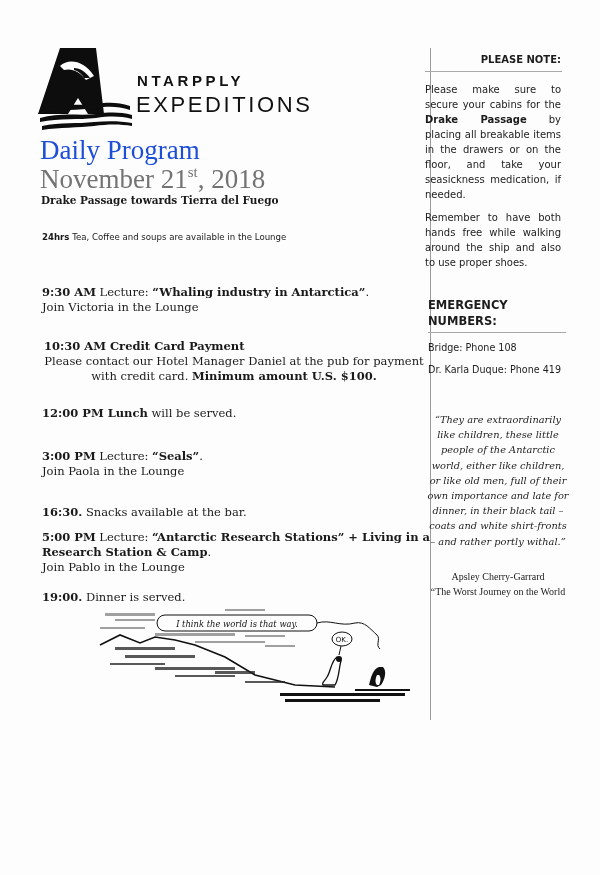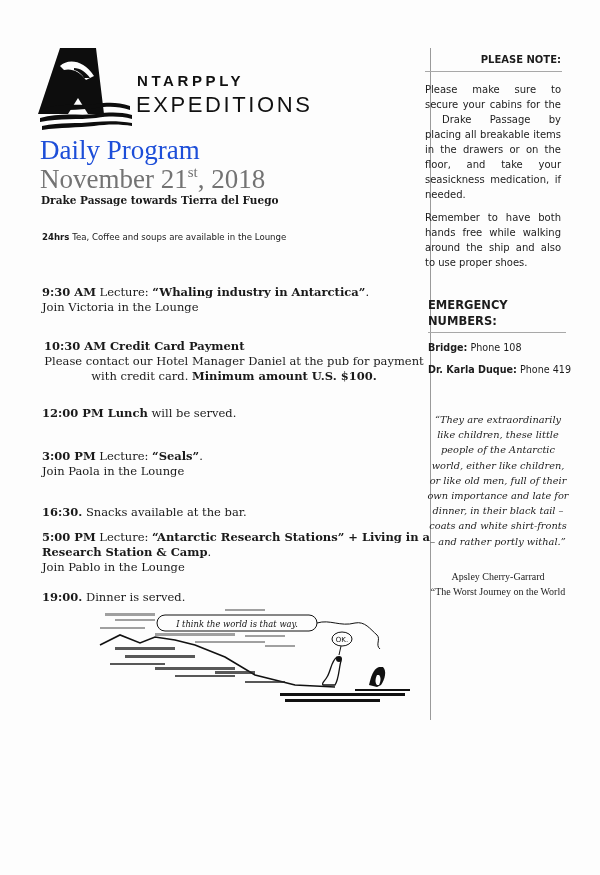--- a/index.html
+++ b/index.html
@@ -37,24 +37,24 @@
   .ev .small { font-family: "DejaVu Sans", sans-serif; font-size: 8.6px; line-height: 12px; }
   .ev .center { display: block; text-align: center; width: 380px; }
 
   
   .divider { position: absolute; left: 430px; top: 48px; width: 1px; height: 672px; background: #9a9a9a; }
   .rc { position: absolute; left: 424px; width: 170px; font-family: "DejaVu Sans", sans-serif; color: #1c1c1c; }
   .note-title { top: 54px; text-align: right; font-weight: 700; font-size: 10px; width: 137px; left: 424px; }
   .rule { position: absolute; height: 1px; background: #a8a8a8; }
   .note-body { top: 82px; font-size: 10px; line-height: 15px; text-align: justify; left: 425px; width: 136px; }
   .note-body p { margin: 0 0 8px 0; }
-  .note-body b { font-weight: 400; margin-left: 17px; }
+  .note-body b { font-weight: 700; }
   .em-title { top: 297px; font-weight: 700; font-size: 11.5px; line-height: 16px; left: 428px; }
   .em-line { left: 428px; font-size: 9.6px; white-space: nowrap; }
-  .em-line b { font-weight: 700; }
+  .em-line b { font-weight: 400; }
   .quote { top: 412px; left: 426px; width: 144px; font-family: "DejaVu Serif", serif; font-style: italic;
     font-size: 9.8px; line-height: 15.2px; text-align: center; }
   .attrib { top: 569px; left: 426px; width: 144px; font-family: Liberation Serif, serif;
     font-size: 10px; line-height: 15.2px; text-align: center; }
 
   
   .cartoon { position: absolute; left: 95px; top: 605px; width: 320px; height: 105px; }
   .bubble-text { font-family: "DejaVu Serif", serif; font-style: italic; font-size: 8.4px; fill: #111; }
   .ok-text { font-family: "DejaVu Sans", sans-serif; font-size: 7px; fill: #111; }
 </style>

